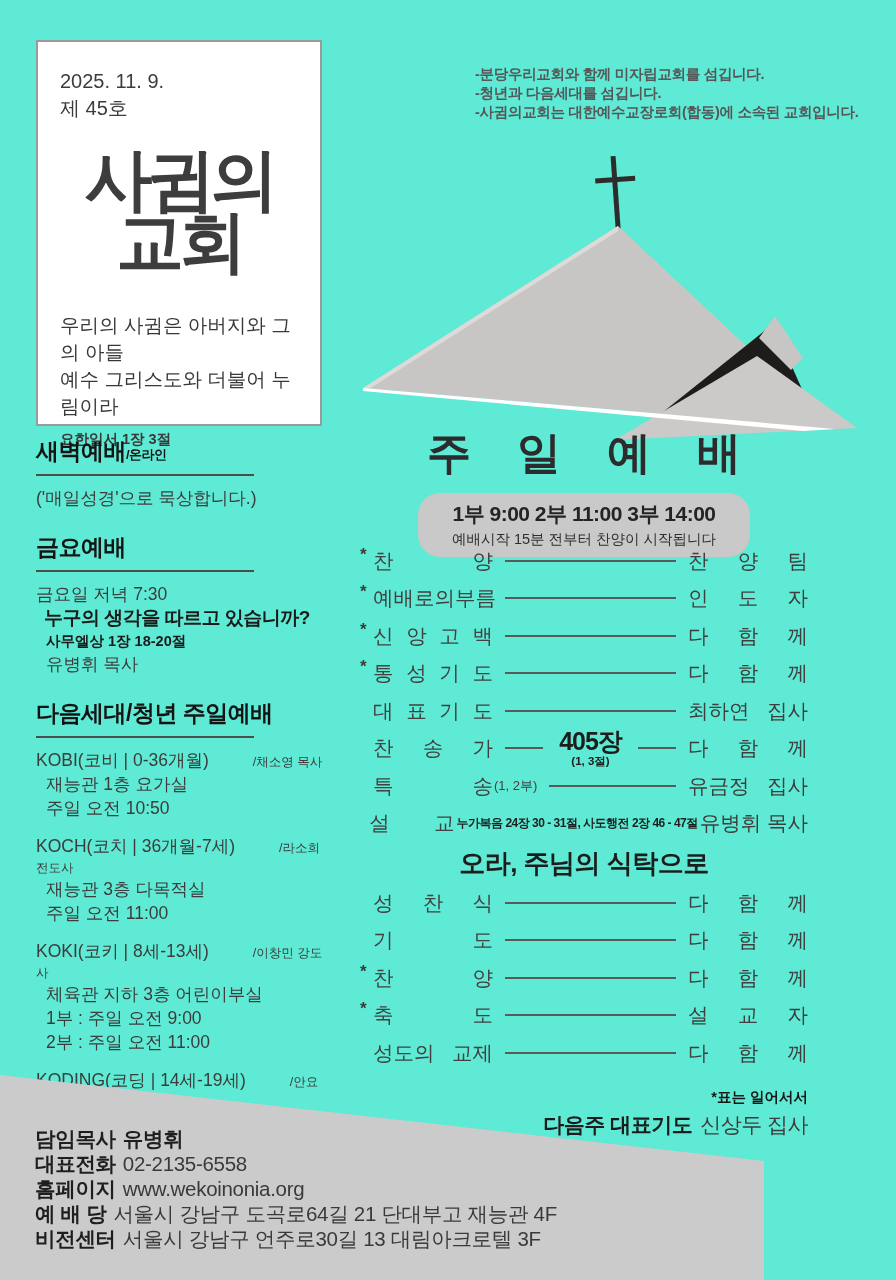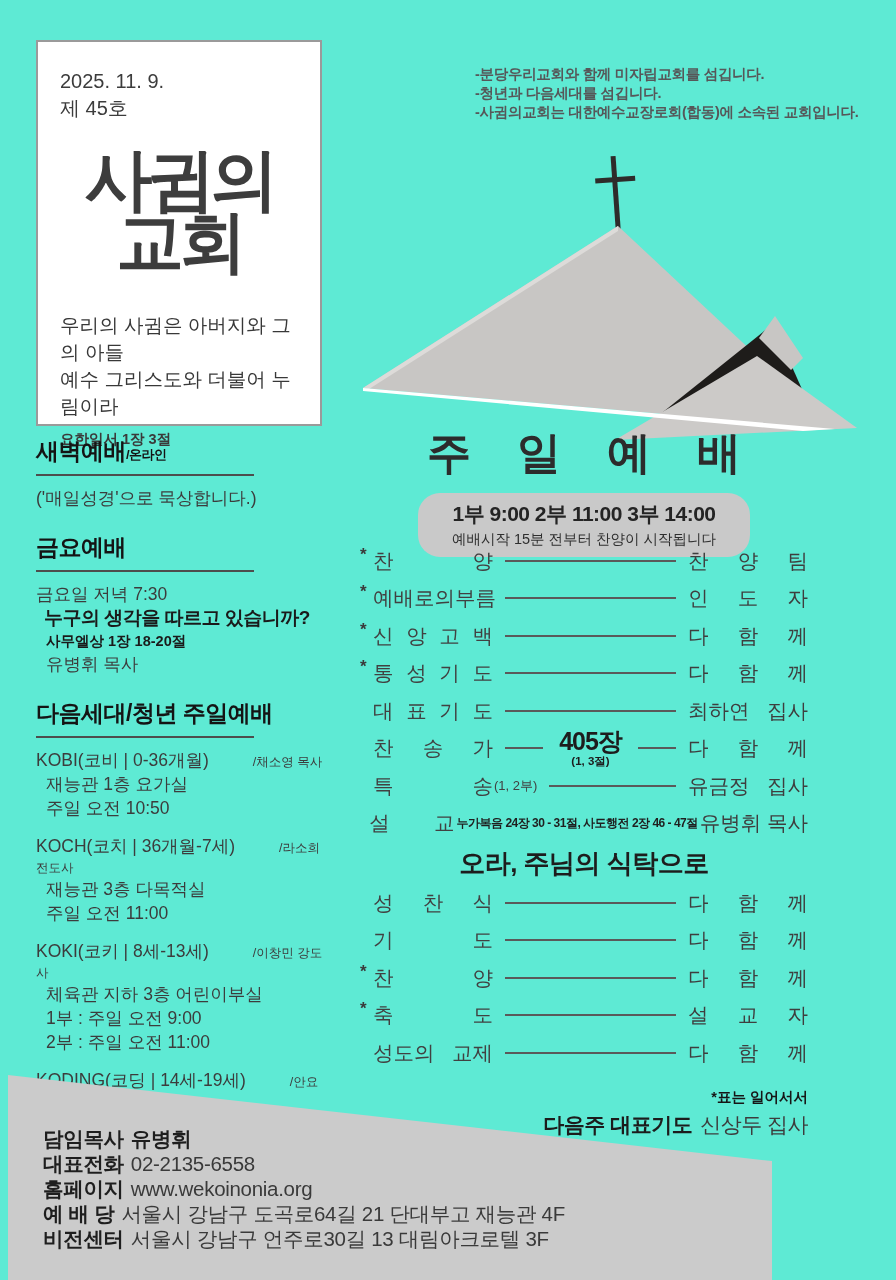--- a/index.html
+++ b/index.html
@@ -67,21 +67,21 @@
   .hymn-center{ text-align:center; line-height:1; padding:0 4px; }
   .hymn-num{ font-size:25px; font-weight:800; color:#1d1d1d; letter-spacing:-1px;}
   .hymn-verses{ font-size:11.5px; font-weight:700; color:#1d1d1d; margin-top:2px;}
   .oscrip{ flex:1; font-size:12px; font-weight:800; color:#1f1f1f; text-align:center; letter-spacing:-0.5px; padding:0 2px; white-space:nowrap;}
   .sermon-title{ text-align:center; font-size:26px; font-weight:800; color:#1d1d1d; letter-spacing:-0.5px; height:42px; line-height:42px;}
   .standing{ text-align:right; font-size:14.5px; font-weight:800; color:#161616; margin-top:16px; }
   .nextweek{ text-align:right; font-size:21px; margin-top:4px; color:#3c3c3c; letter-spacing:-0.5px;}
   .nextweek .nw-label{ font-weight:800; color:#1c1c1c; margin-right:8px;}
 
   
-  .footer-wedge{ position:absolute; left:8px; top:1075px; width:764px; height:205px;
+  .footer-wedge{ position:absolute; left:0; top:1075px; width:764px; height:205px;
     background:#cbcbcb; clip-path:polygon(0 0, 100% 42%, 100% 100%, 0 100%); }
   .footer-info{ position:absolute; left:35px; top:51px; }
   .f-row{ font-size:20.5px; line-height:25px; color:#3a3a3a; letter-spacing:-0.3px;}
   .f-label{ font-weight:800; color:#1e1e1e; margin-right:7px; }
   .f-row.first .f-val{ font-weight:800; color:#1e1e1e; }
 </style>
 </head>
 <body>
 
 <div class="page">

